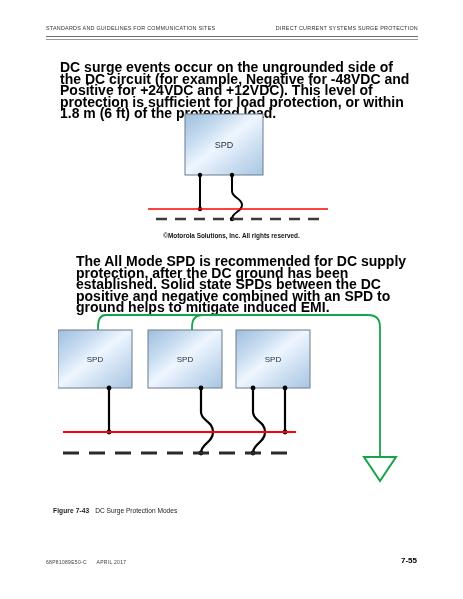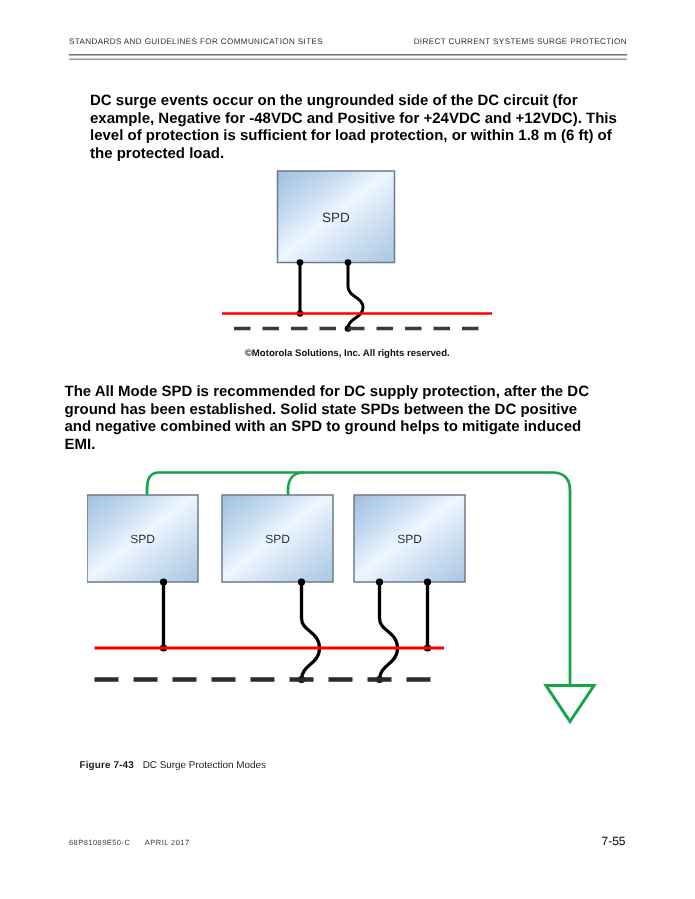--- a/index.html
+++ b/index.html
@@ -53,28 +53,28 @@
     left: 46px;
     top: 38.6px;
     width: 372px;
     height: 0;
     border-top: 0.7px solid #9a9a9a;
   }
 
   
   .para {
     position: absolute;
-    font-size: 10px;
+    font-size: 14px;
     font-weight: bold;
     line-height: 11.6px;
     color: #000000;
     text-align: left;
   }
   #para1 { left: 60px; top: 62px; width: 352px; }
-  #para2 { left: 43px; top: 256px; width: 352px; }
+  #para2 { left: 76px; top: 256px; width: 352px; }
 
   
   .copyright {
     position: absolute;
     left: 0;
     top: 232px;
     width: 463px;
     text-align: center;
     font-size: 6.4px;
     font-weight: bold;
@@ -110,21 +110,21 @@
     white-space: nowrap;
     text-transform: uppercase;
     font-variant: small-caps;
   }
   .footer-left .fdate { margin-left: 8px; }
   .footer-right {
     position: absolute;
     right: 46px;
     top: 556px;
     font-size: 8px;
-    font-weight: normal;
+    font-weight: bold;
     color: #000000;
   }
 
   
   .diagram {
     position: absolute;
     text-align: center;
   }
   #diagram-top  { left: 148px; top: 112px; width: 180px; height: 115px; }
   #diagram-bottom { left: 58px; top: 305px; width: 352px; height: 200px; }

